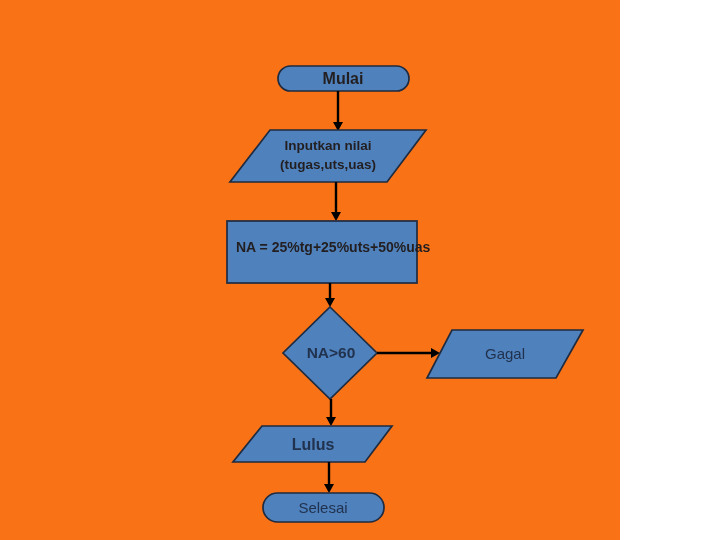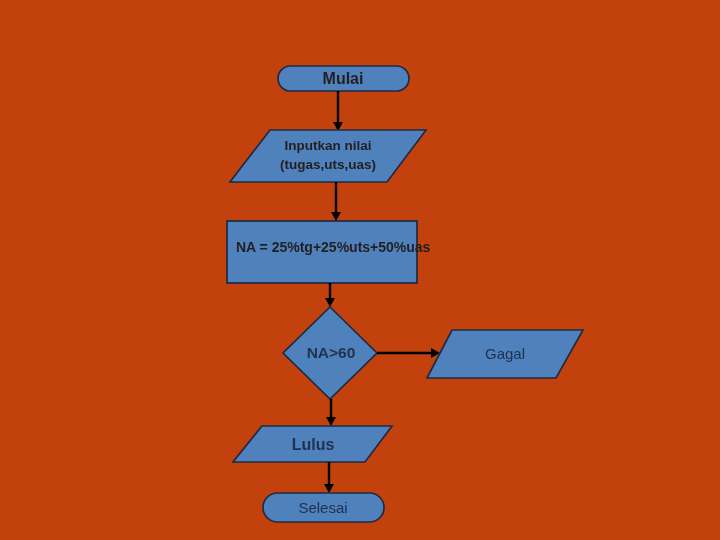--- a/index.html
+++ b/index.html
@@ -1,20 +1,20 @@
 <!DOCTYPE html>
 <html><head>
 <meta charset="utf-8">
 <style>
   html, body { margin: 0; padding: 0; background: #ffffff; }
   .slide {
     position: relative;
-    width: 720px;
+    width: 620px;
     height: 540px;
-    background: #c2410c;
+    background: #f97316;
     overflow: hidden;
   }
   svg { display: block; }
   .shape {
     stroke: #1e2b40;
     stroke-width: 1.7;
   }
   .conn {
     stroke: #000000;
     stroke-width: 2.4;

